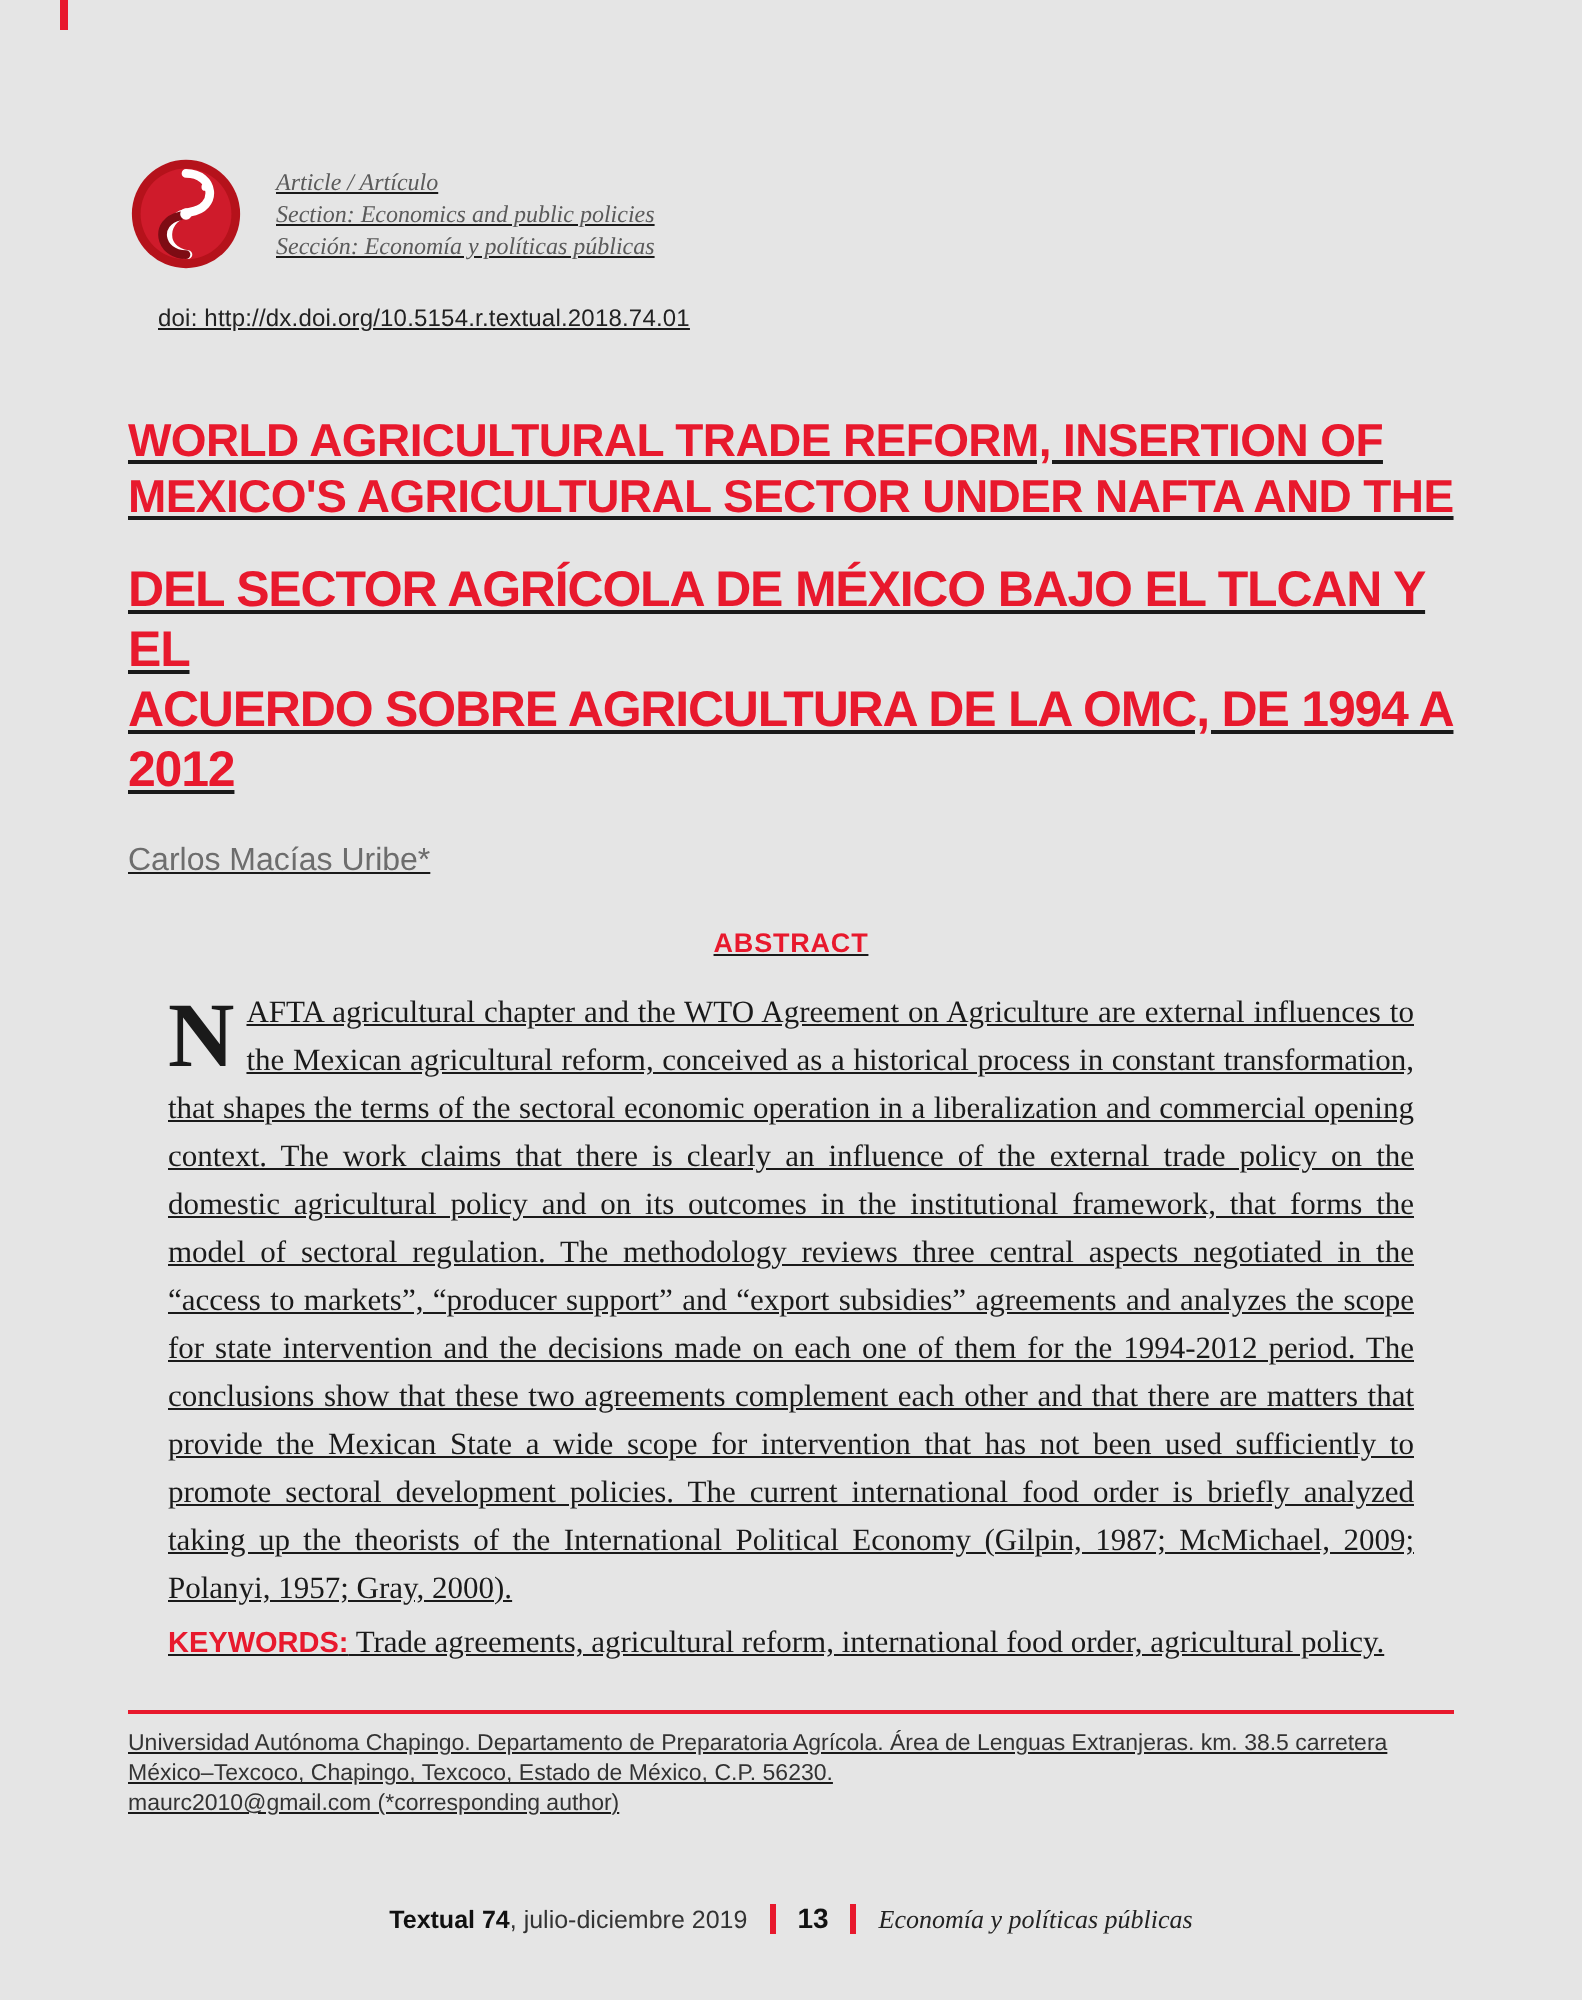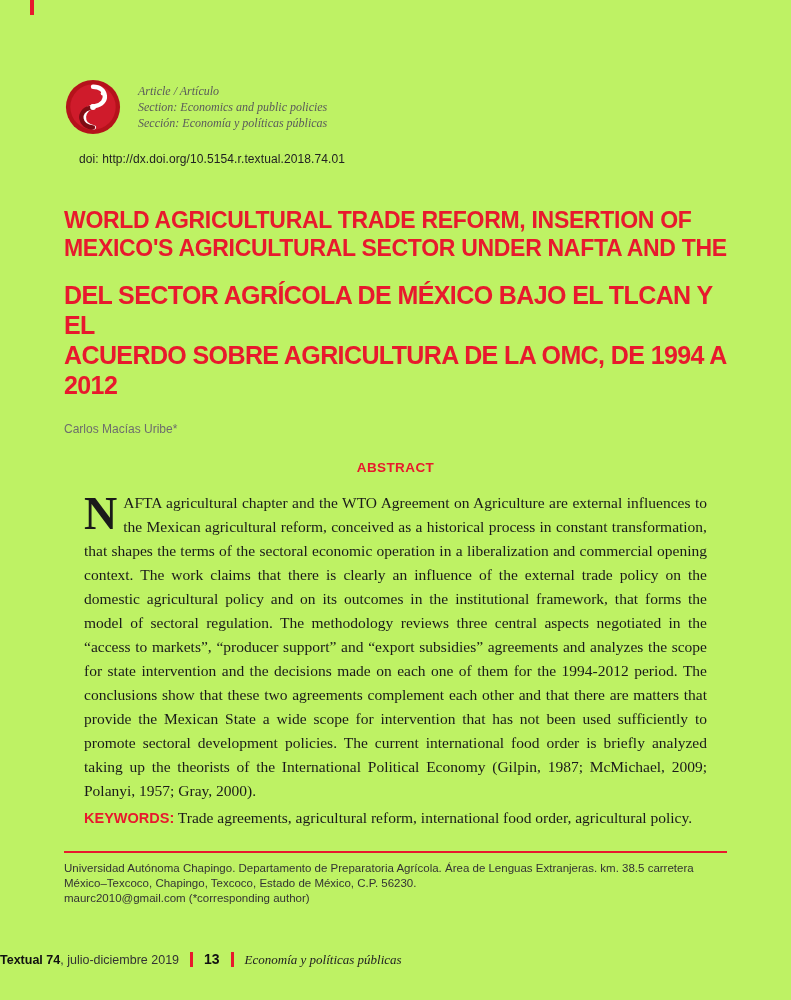--- a/index.html
+++ b/index.html
@@ -1,24 +1,25 @@
 <!DOCTYPE html>
 <html><head>
 <meta charset="utf-8">
 <style>
   * { margin:0; padding:0; box-sizing:border-box; }
   html,body { background:#ffffff; }
   .page {
     position:relative;
     width:791px; height:1000px;
     margin:0 auto;
-    background:#bef264;
+    background:#e5e5e5;
     overflow:hidden;
     font-family:"Liberation Sans", sans-serif;
     color:#1a1a1a;
+    text-decoration:underline;
   }
   .corner-mark {
     position:absolute; left:30px; top:0;
     width:4px; height:15px; background:#e8192d;
   }
   .content { padding:0 64px; }
 
   
   .header { display:flex; align-items:center; gap:16px; padding-top:78px; }
   .logo { width:58px; height:58px; flex:0 0 auto; }
@@ -36,21 +37,21 @@
     color:#e8192d;
     font-size:23px; line-height:28px;
     font-weight:700; letter-spacing:-0.3px;
   }
   .title-es {
     margin-top:18px;
     color:#e8192d;
     font-size:25px; line-height:30px;
     font-weight:700; letter-spacing:-0.6px;
   }
-  .author { margin-top:22px; font-size:12px; color:#6d6d6d; }
+  .author { margin-top:22px; font-size:16px; color:#6d6d6d; }
 
   
   .abstract-heading {
     margin-top:24px;
     text-align:center;
     color:#e8192d;
     font-size:13.5px; font-weight:700; letter-spacing:0.4px;
   }
   .abstract {
     margin-top:16px;
@@ -79,20 +80,21 @@
   }
 
   
   .red-rule { margin-top:22px; border:none; border-top:2px solid #e8192d; }
   .footnotes { margin-top:8px; font-size:11.5px; line-height:15px; color:#333; }
   .footnotes p { margin-top:6px; }
 
   
   .footer {
     position:absolute; left:0; right:0; bottom:32px;
+    text-align:center;
     font-size:12.5px; color:#333;
   }
   .footer-journal-bold { font-weight:700; color:#111; }
   .footer-bar {
     display:inline-block;
     width:3px; height:15px;
     background:#e8192d;
     margin:0 11px; vertical-align:-3px;
   }
   .footer-page { font-weight:700; font-size:14px; color:#111; }

